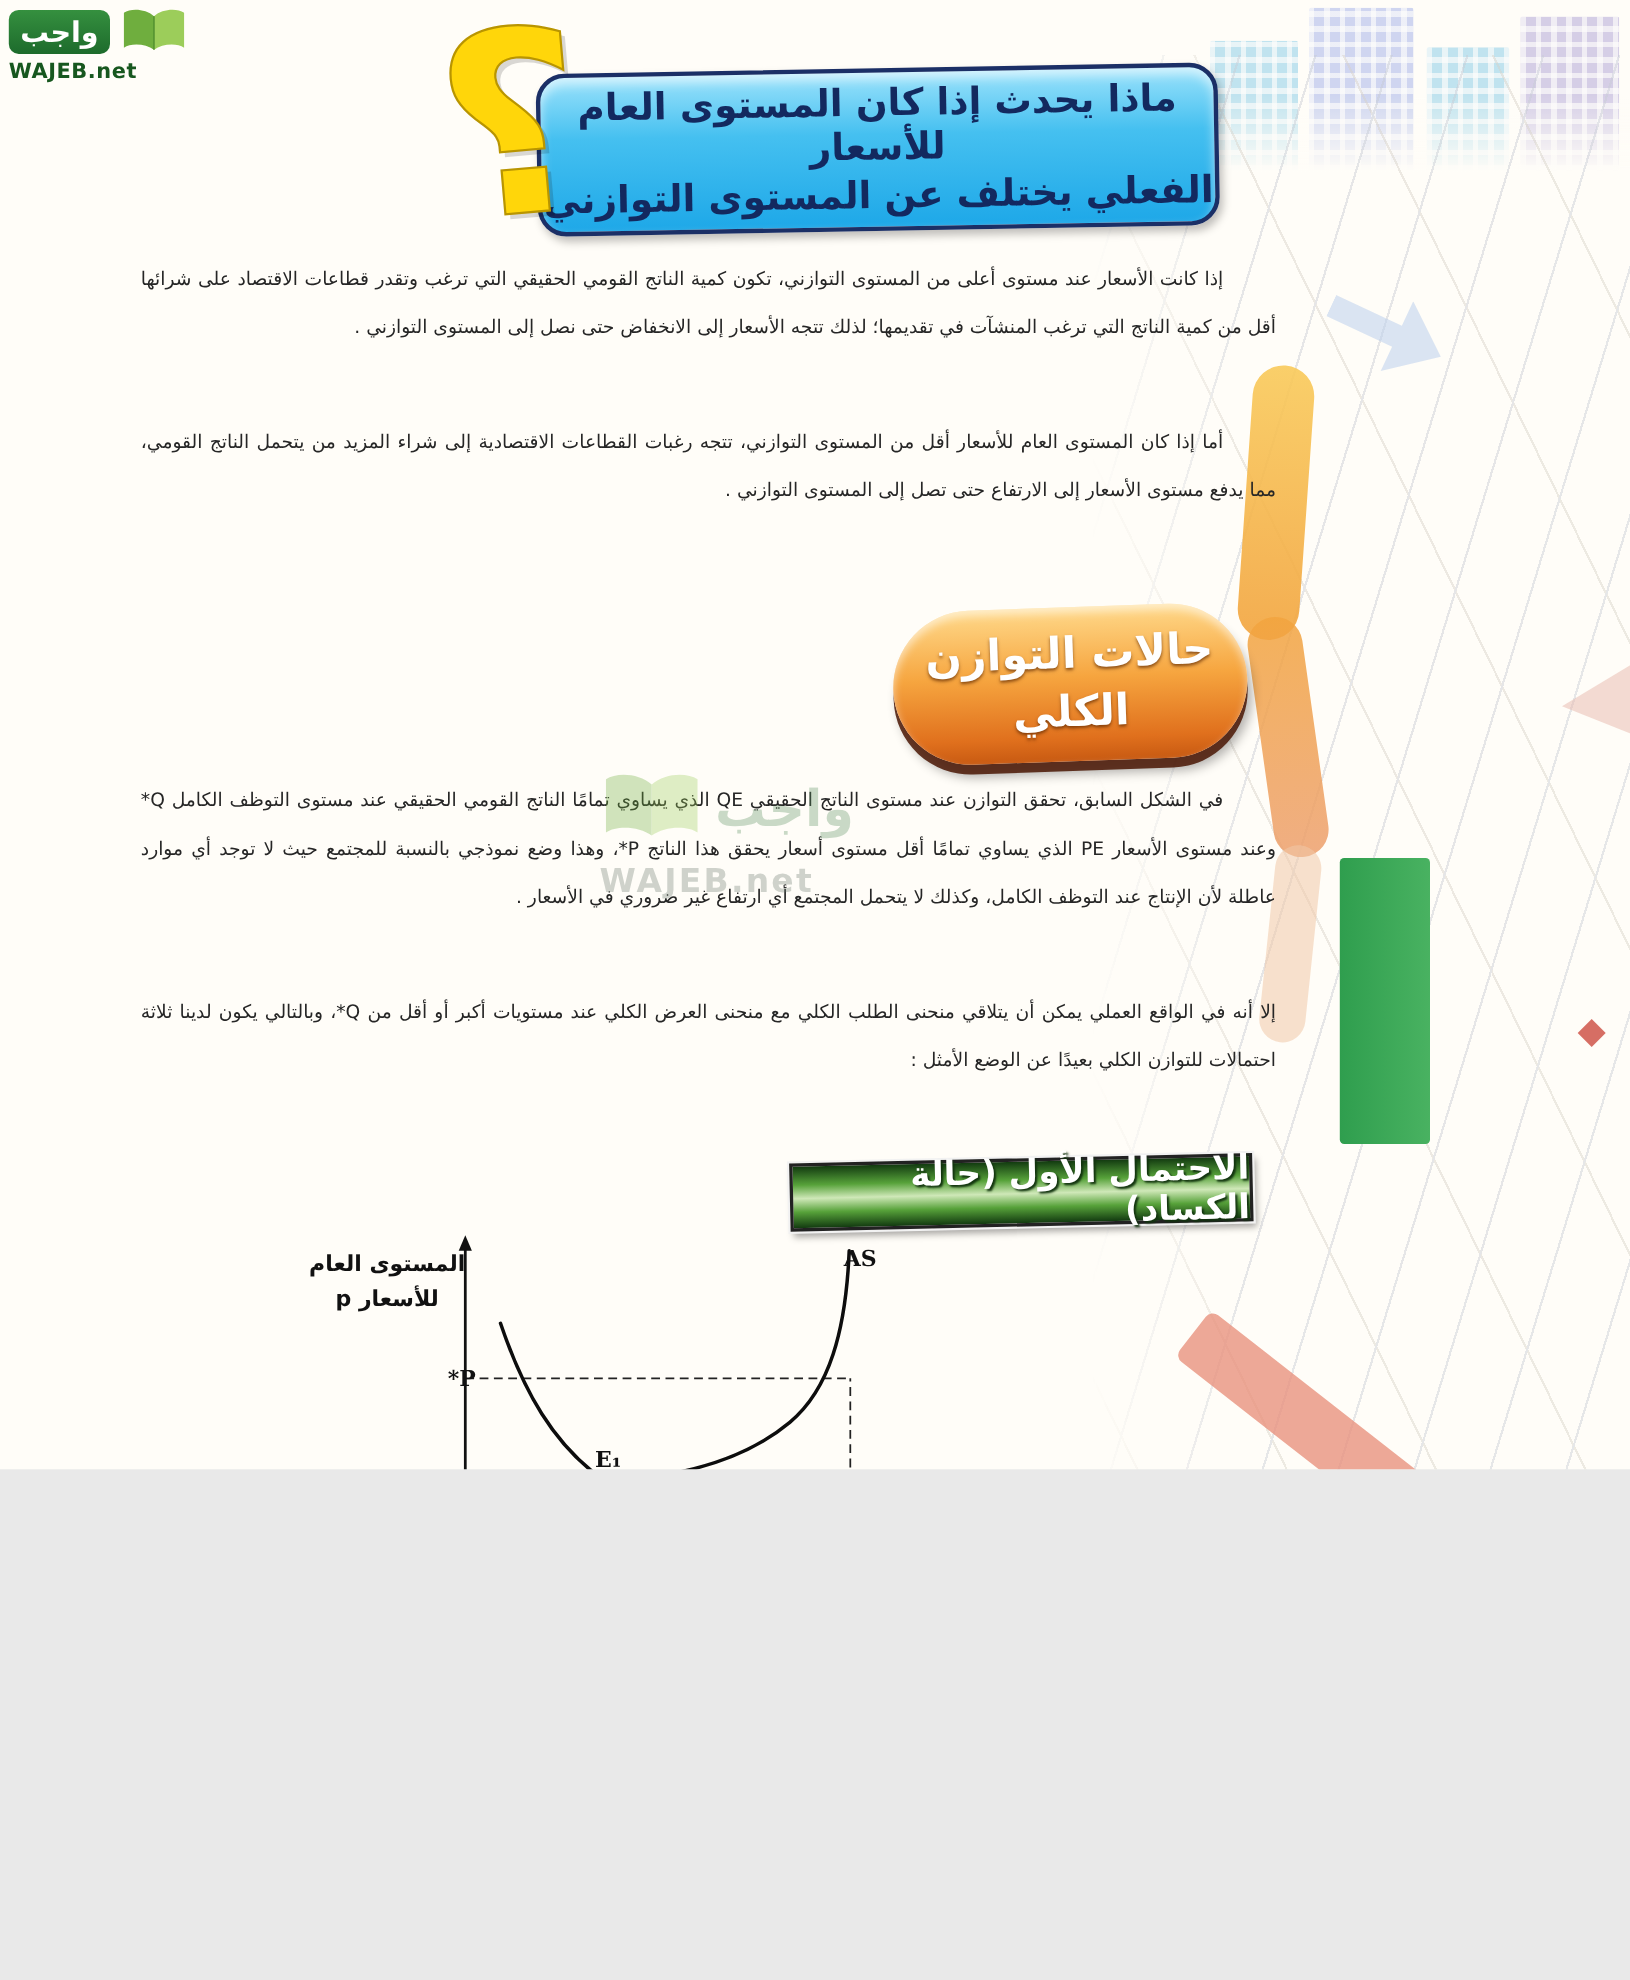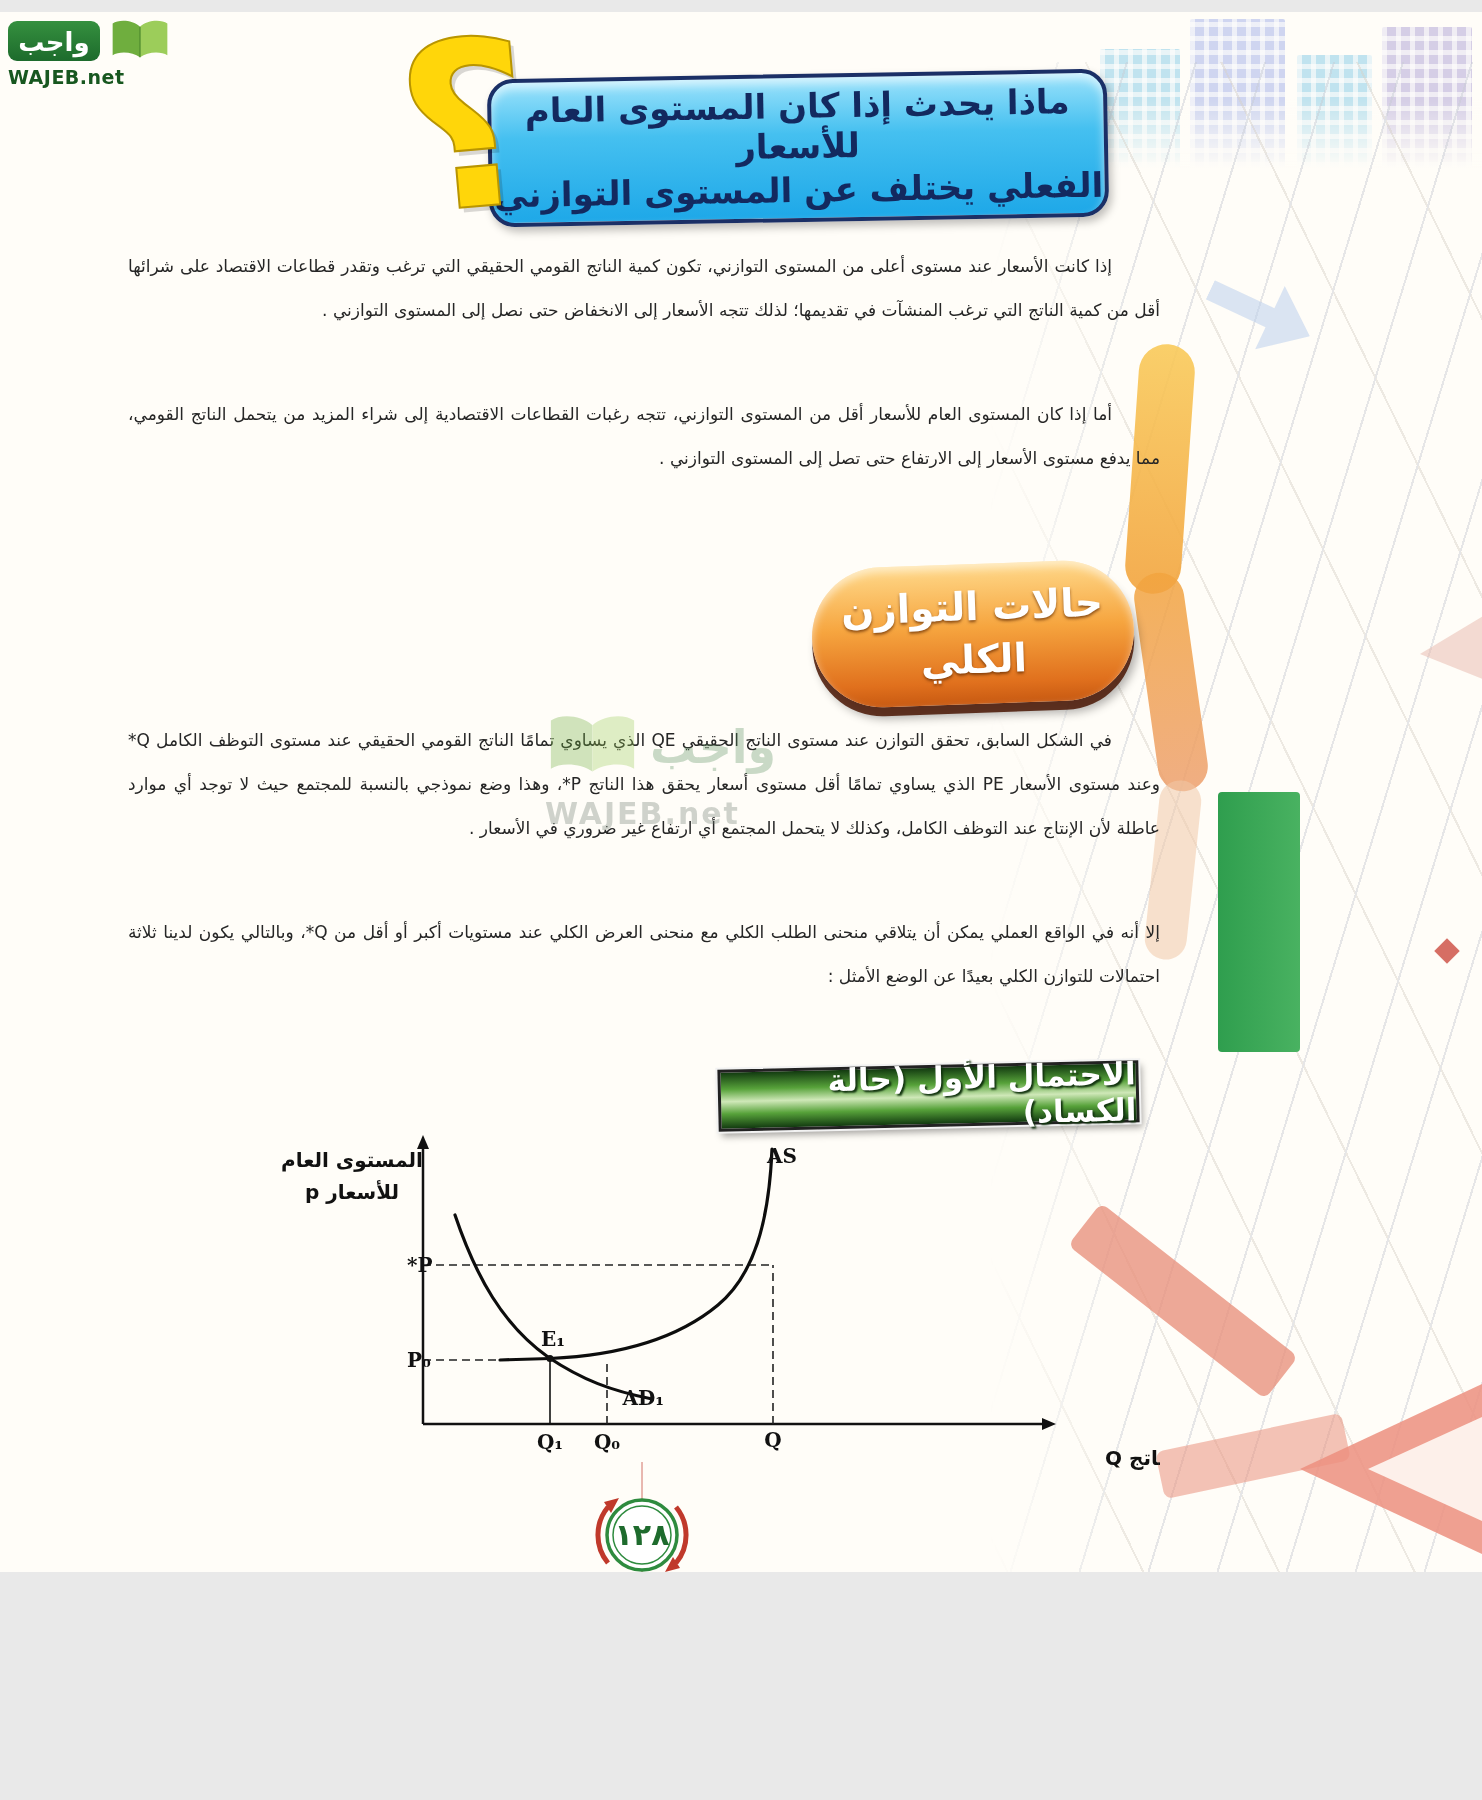--- a/index.html
+++ b/index.html
@@ -1,17 +1,17 @@
 <!DOCTYPE html>
 <html lang="ar" dir="rtl"><head>
 <meta charset="utf-8">
 <style>
   html,body { margin:0; padding:0; background:#e9e9e9; }
   .page {
-    position:relative; width:1482px; height:1560px; margin:12px auto;
+    position:relative; width:1482px; height:1336px; margin:0 auto;
     background:#fffdf8; overflow:hidden;
     font-family:"DejaVu Sans", sans-serif; direction:rtl;
   }
 
   
   .decor { pointer-events:none; }
   .buildings { position:absolute; left:1060px; top:0; width:422px; height:155px; opacity:.55; z-index:0; }
   .bld {
     position:absolute; bottom:0; border-radius:2px 2px 0 0;
     background-image:

